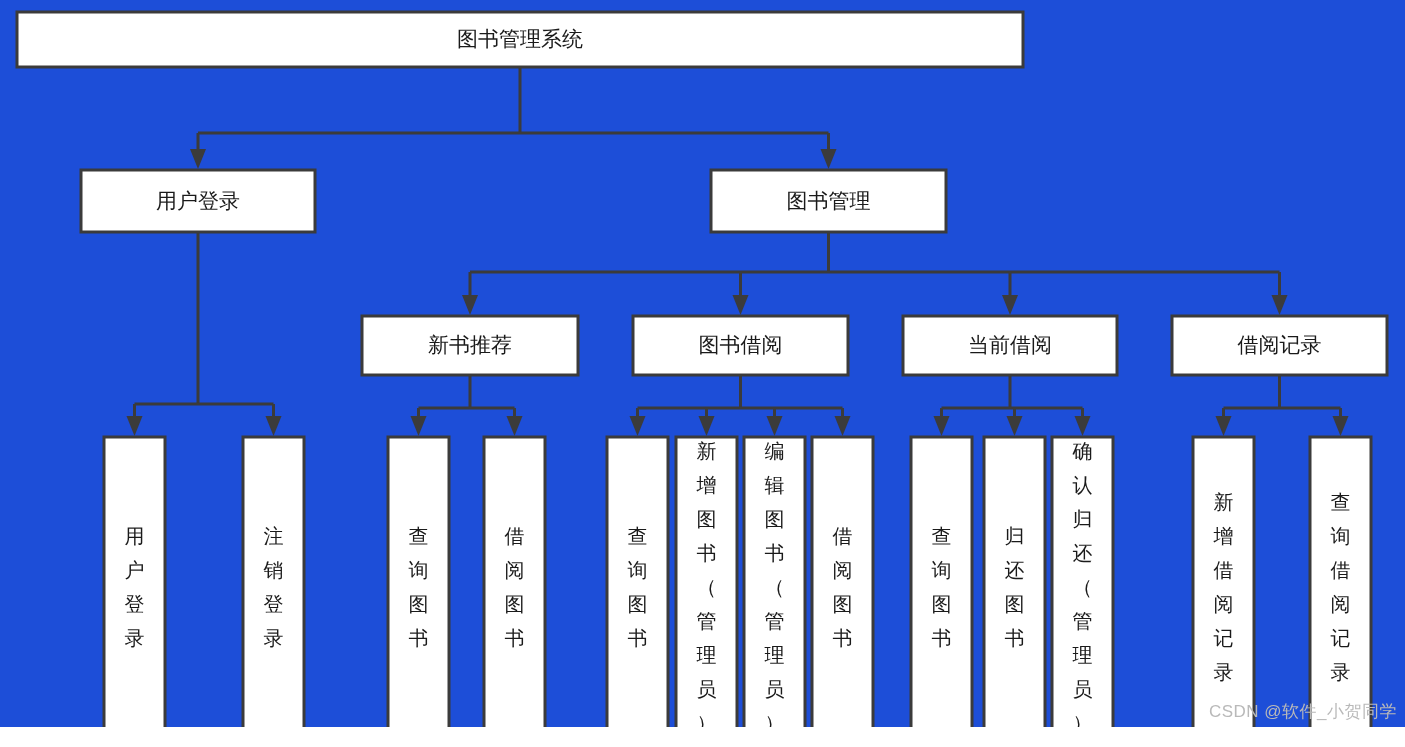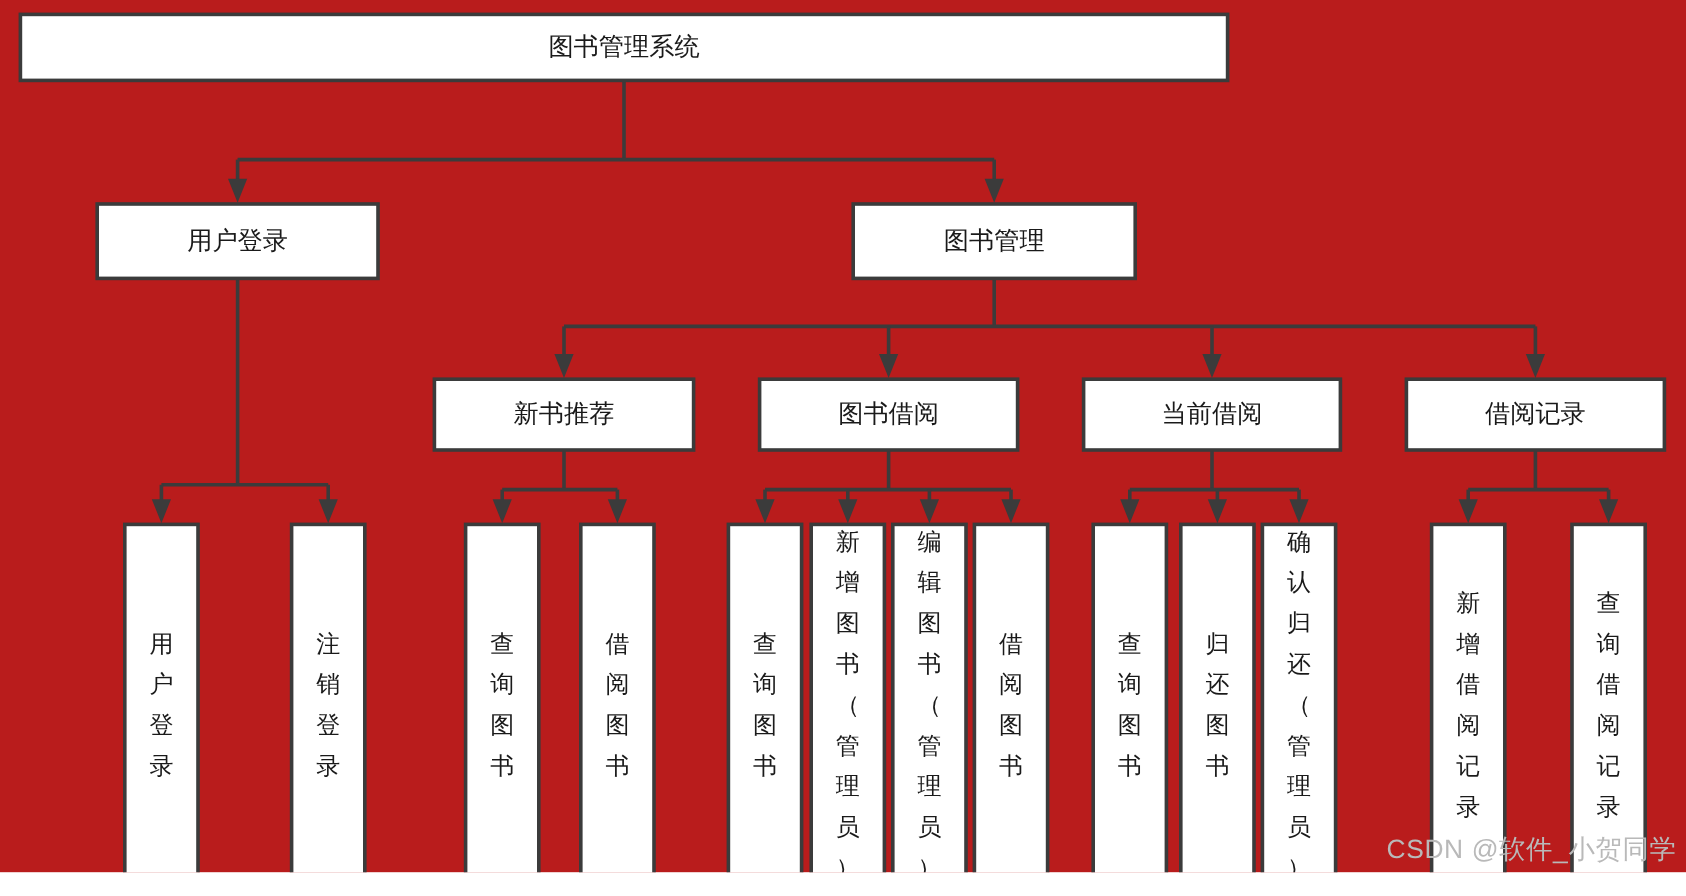--- a/index.html
+++ b/index.html
@@ -8,21 +8,21 @@
     padding: 0;
     background: #ffffff;
   }
   body {
     font-family: "Liberation Sans", "DejaVu Sans", sans-serif;
   }
   #diagram-root {
     position: relative;
     width: 1405px;
     height: 727px;
-    background: #b91c1c;
+    background: #1d4ed8;
     overflow: hidden;
   }
   svg#tree-svg {
     position: absolute;
     left: 0;
     top: 0;
     width: 1405px;
     height: 747px;
     display: block;
   }
@@ -52,21 +52,21 @@
     font-family: "Liberation Sans", "DejaVu Sans", sans-serif;
     font-size: 20px;
     fill: #1a1a1a;
     text-anchor: middle;
   }
   .watermark {
     position: absolute;
     right: 8px;
     bottom: 4px;
     font-family: "Liberation Sans", "DejaVu Sans", sans-serif;
-    font-size: 22px;
+    font-size: 17px;
     color: #b9b9b9;
     letter-spacing: 0.5px;
     white-space: nowrap;
     pointer-events: none;
   }
 </style>
 </head>
 <body>
 
 <div id="diagram-root">

